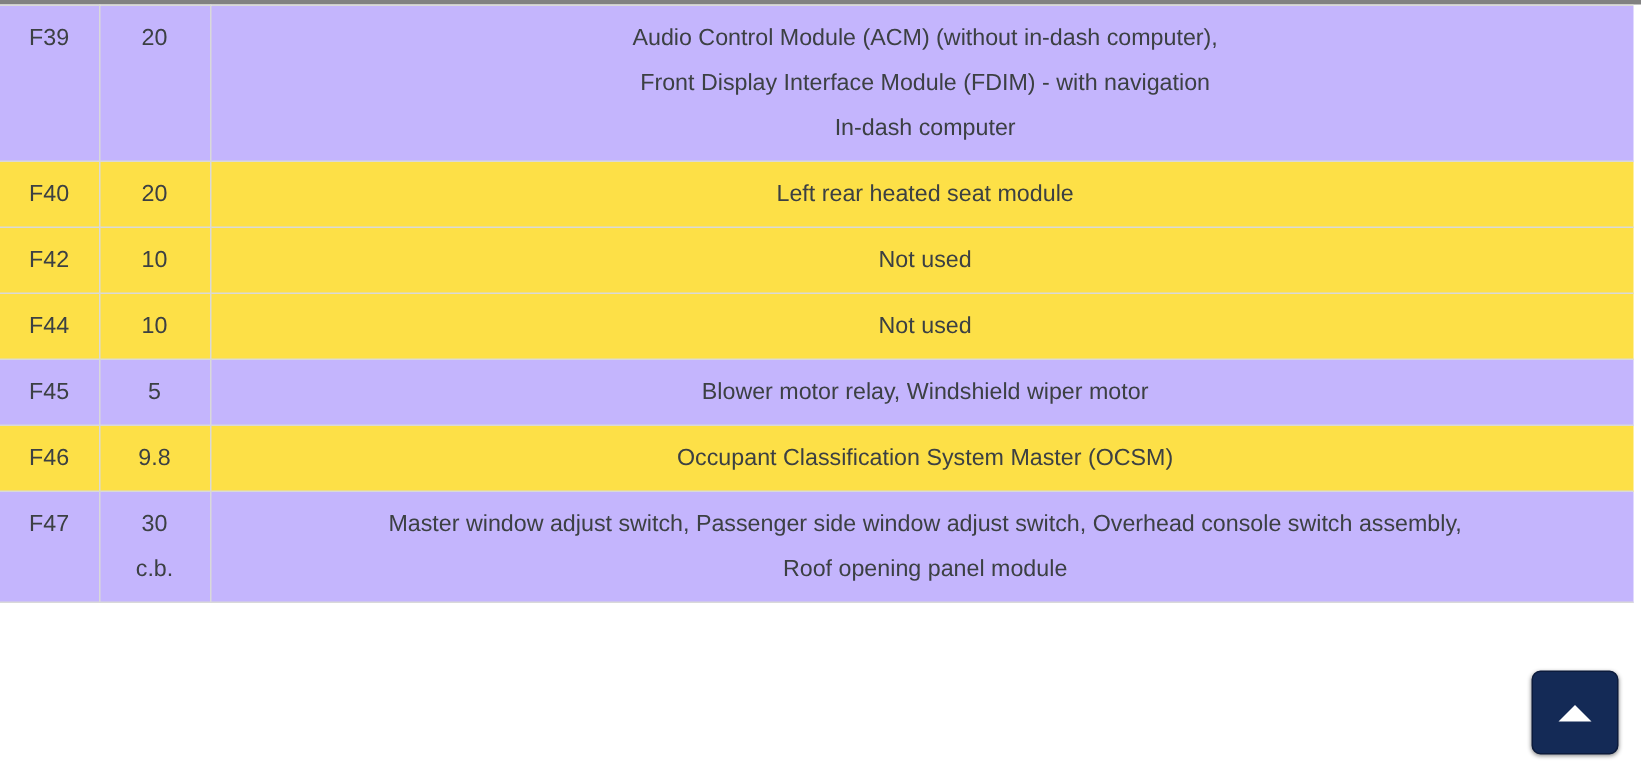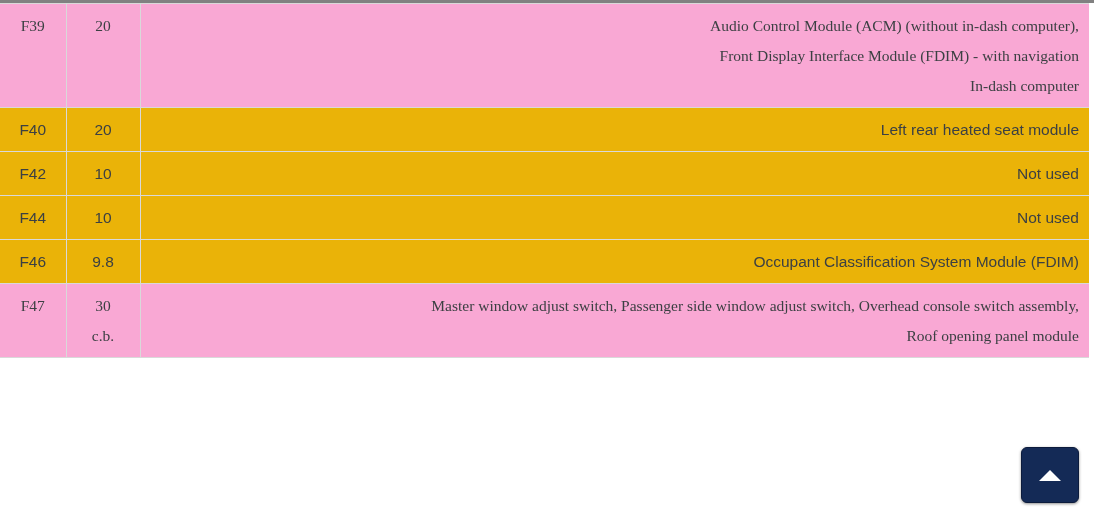--- a/index.html
+++ b/index.html
@@ -53,28 +53,28 @@
     white-space: pre-line;
   }
   table.fuse-table tr:first-child td { border-top: 1px solid #d9d9d9; }
 
   table.fuse-table td.fuse-id,
   table.fuse-table td.amp {
     text-align: center;
   }
   table.fuse-table td.fuse-id { border-left: none; }
   table.fuse-table td.desc {
-    text-align: right;
+    text-align: center;
     padding-left: 14px;
     padding-right: 10px;
     border-right: none;
   }
 
-  tr.row-alt td { background: #eab308; }
-  tr.row-base td { background: #f9a8d4; font-family: Liberation Serif, serif; }
+  tr.row-alt td { background: #fde047; }
+  tr.row-base td { background: #c4b5fd; }
 
   #scroll-top-button {
     position: absolute;
     left: 1021px;
     top: 447px;
     width: 56px;
     height: 54px;
     background: #142a56;
     border: 1px solid #0c1b3c;
     border-radius: 6px;
@@ -121,24 +121,29 @@
         <tr class="row-alt">
           <td class="fuse-id">F42</td>
           <td class="amp">10</td>
           <td class="desc">Not used</td>
         </tr>
         <tr class="row-alt">
           <td class="fuse-id">F44</td>
           <td class="amp">10</td>
           <td class="desc">Not used</td>
         </tr>
+        <tr class="row-base">
+          <td class="fuse-id">F45</td>
+          <td class="amp">5</td>
+          <td class="desc">Blower motor relay, Windshield wiper motor</td>
+        </tr>
         <tr class="row-alt">
           <td class="fuse-id">F46</td>
           <td class="amp">9.8</td>
-          <td class="desc">Occupant Classification System Module (FDIM)</td>
+          <td class="desc">Occupant Classification System Master (OCSM)</td>
         </tr>
         <tr class="row-base">
           <td class="fuse-id">F47</td>
           <td class="amp">30
 c.b.</td>
           <td class="desc">Master window adjust switch, Passenger side window adjust switch, Overhead console switch assembly,
 Roof opening panel module</td>
         </tr>
       </tbody>
   </table>

